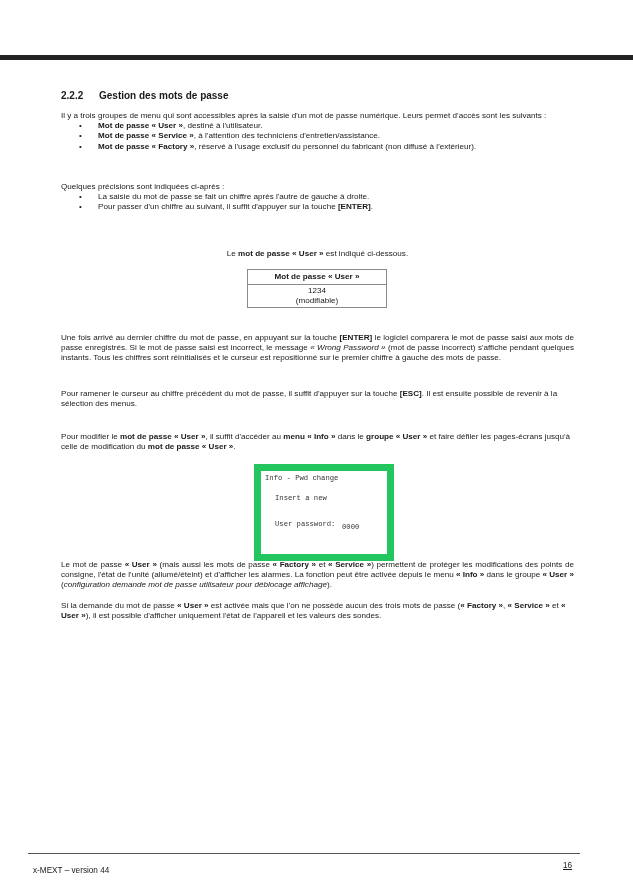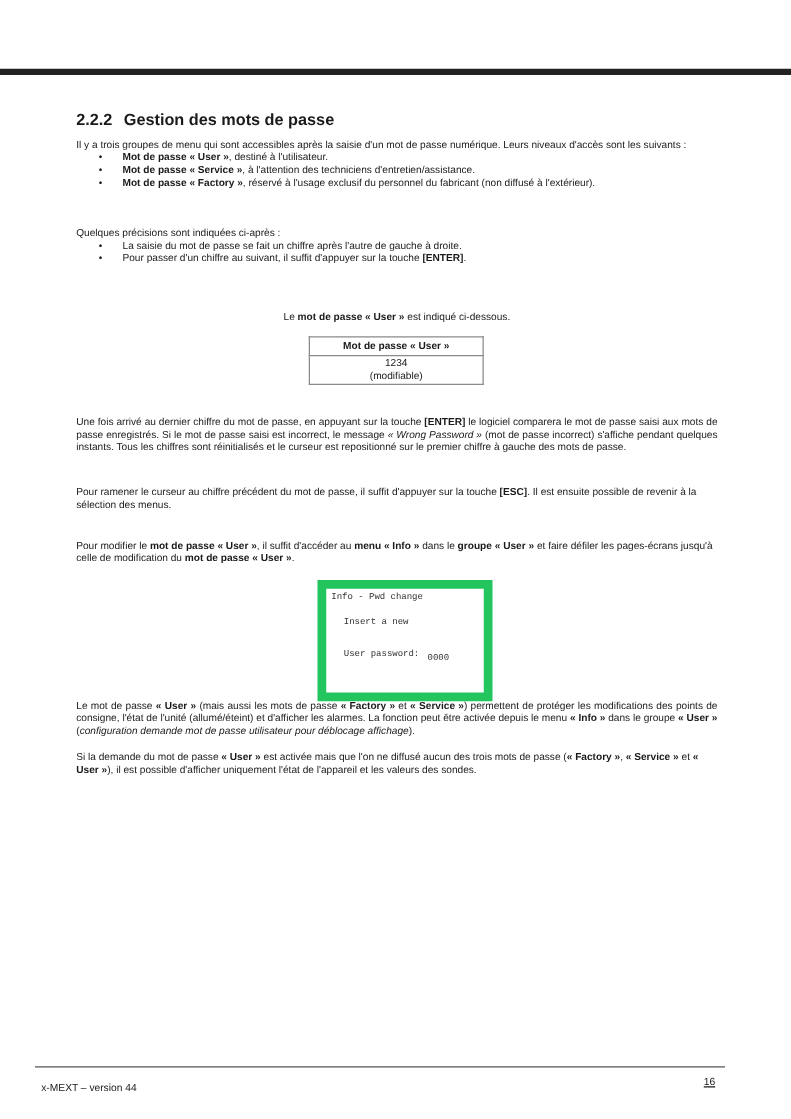--- a/index.html
+++ b/index.html
@@ -2,21 +2,21 @@
 <html><head>
 <meta charset="utf-8">
 <style>
   html, body { margin: 0; padding: 0; background: #ffffff; }
   body {
     width: 633px; height: 895px; position: relative; overflow: hidden;
     font-family: "Liberation Sans", sans-serif; color: #1a1a1a;
     font-size: 8.1px; line-height: 10.2px;
   }
   .top-bar { position: absolute; left: 0; top: 55px; width: 633px; height: 5px; background: #222222; }
-  .heading { position: absolute; left: 61px; top: 91px; font-weight: bold; font-size: 13px; }
+  .heading { position: absolute; left: 61px; top: 91px; font-weight: bold; font-size: 10px; }
   .heading .num { display: inline-block; width: 38px; }
   .block { position: absolute; left: 61px; width: 513px; text-align: left; }
   .justify { text-align: justify; }
   .bullets { list-style: none; margin: 0; padding: 0; }
   .bullets li { position: relative; padding-left: 37px; }
   .bullets li::before { content: "\2022"; position: absolute; left: 18px; top: 0; font-size: 8px; }
   b { font-weight: bold; }
   i { font-style: italic; }
   table.pwd { position: absolute; left: 247px; top: 269px; width: 140px; border-collapse: collapse; }
   table.pwd th, table.pwd td { border: 1px solid #8a8a8a; text-align: center; padding: 1px 2px; font-size: 8.1px; line-height: 10px; }
@@ -31,21 +31,21 @@
 </head>
 <body>
 
 <div class="top-bar"></div>
 
 <div class="heading">
   <span class="num">2.2.2</span><span>Gestion des mots de passe</span>
 </div>
 
 <div class="block" style="top:111px;">
-  <div>Il y a trois groupes de menu qui sont accessibles après la saisie d'un mot de passe numérique. Leurs niveaux d'accès sont les suivants :</div>
+  <div>Il y a trois groupes de menu qui sont accessibles après la saisie d'un mot de passe numérique. Leurs permet d'accès sont les suivants :</div>
   <ul class="bullets">
     <li><b>Mot de passe « User »</b><span>, destiné à l'utilisateur.</span></li>
     <li><b>Mot de passe « Service »</b><span>, à l'attention des techniciens d'entretien/assistance.</span></li>
     <li><b>Mot de passe « Factory »</b><span>, réservé à l'usage exclusif du personnel du fabricant (non diffusé à l'extérieur).</span></li>
   </ul>
 </div>
 
 <div class="block" style="top:182px;">
   <div>Quelques précisions sont indiquées ci-après :</div>
   <ul class="bullets">
@@ -89,18 +89,18 @@
   <div style="left:14px; top:23px;">Insert a new</div>
   <div style="left:14px; top:49px;">User password:</div>
   <div style="left:81px; top:52px;">0000</div>
 </div>
 
 <div class="block justify" style="top:560px;">
   <span>Le mot de passe </span><b>« User »</b><span> (mais aussi les mots de passe </span><b>« Factory »</b><span> et </span><b>« Service »</b><span>) permettent de protéger les modifications des points de consigne, l'état de l'unité (allumé/éteint) et d'afficher les alarmes. La fonction peut être activée depuis le menu </span><b>« Info »</b><span> dans le groupe </span><b>« User »</b><span> (</span><i>configuration demande mot de passe utilisateur pour déblocage affichage</i><span>).</span>
 </div>
 
 <div class="block" style="top:601px;">
-  <span>Si la demande du mot de passe </span><b>« User »</b><span> est activée mais que l'on ne diffusé aucun des trois mots de passe (</span><b>« Factory »</b><span>, </span><b>« Service »</b><span> et </span><b>« User »</b><span>), il est possible d'afficher uniquement l'état de l'appareil et les valeurs des sondes.</span>
+  <span>Si la demande du mot de passe </span><b>« User »</b><span> est activée mais que l'on ne possède aucun des trois mots de passe (</span><b>« Factory »</b><span>, </span><b>« Service »</b><span> et </span><b>« User »</b><span>), il est possible d'afficher uniquement l'état de l'appareil et les valeurs des sondes.</span>
 </div>
 
 <div class="footer-line"></div>
 <div class="footer-left">x-MEXT – version 44</div>
 <div class="footer-right">16</div>
 
 </body></html>

